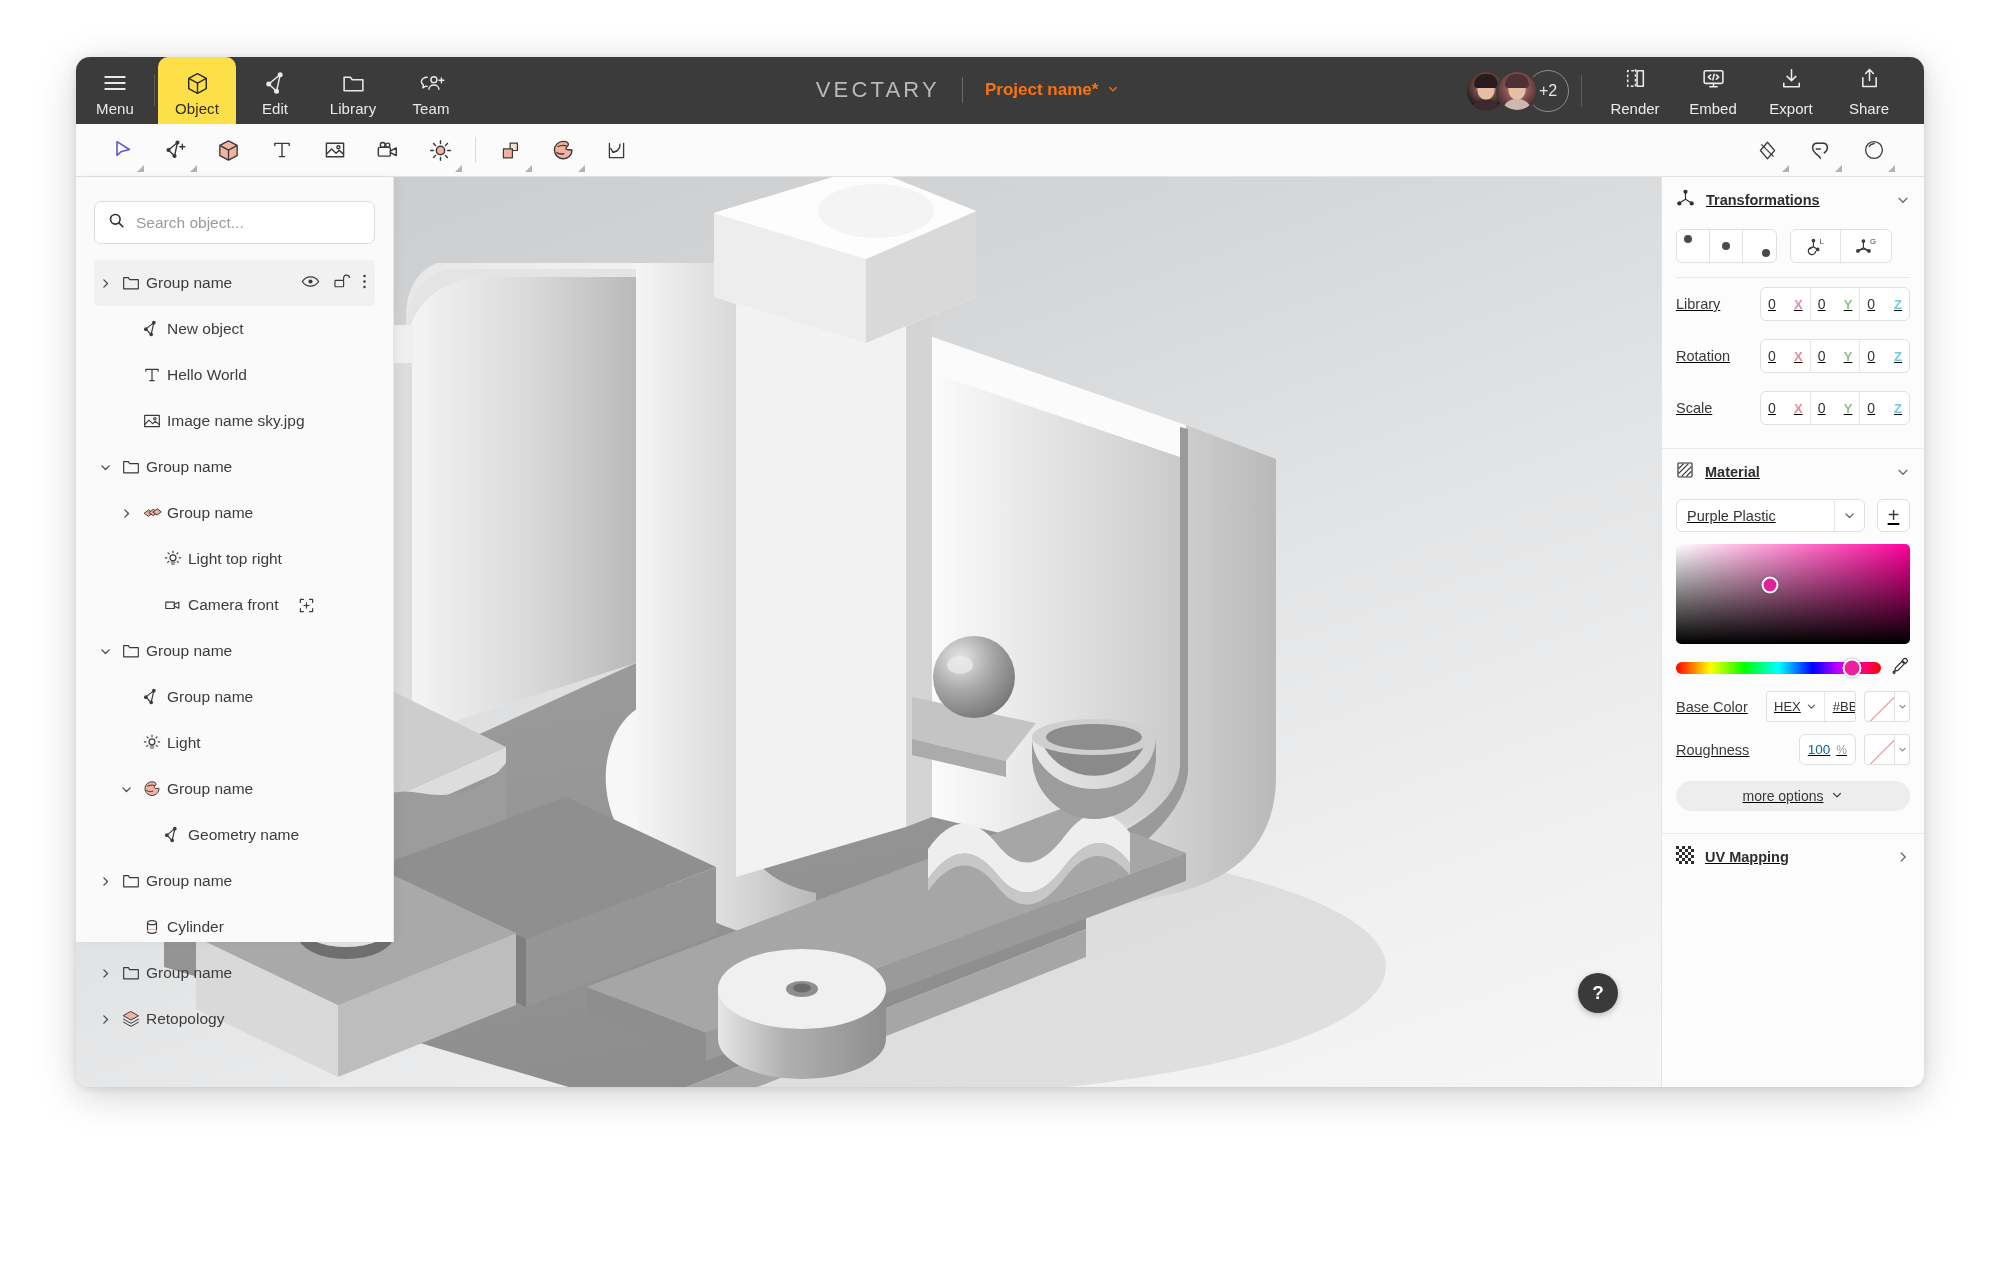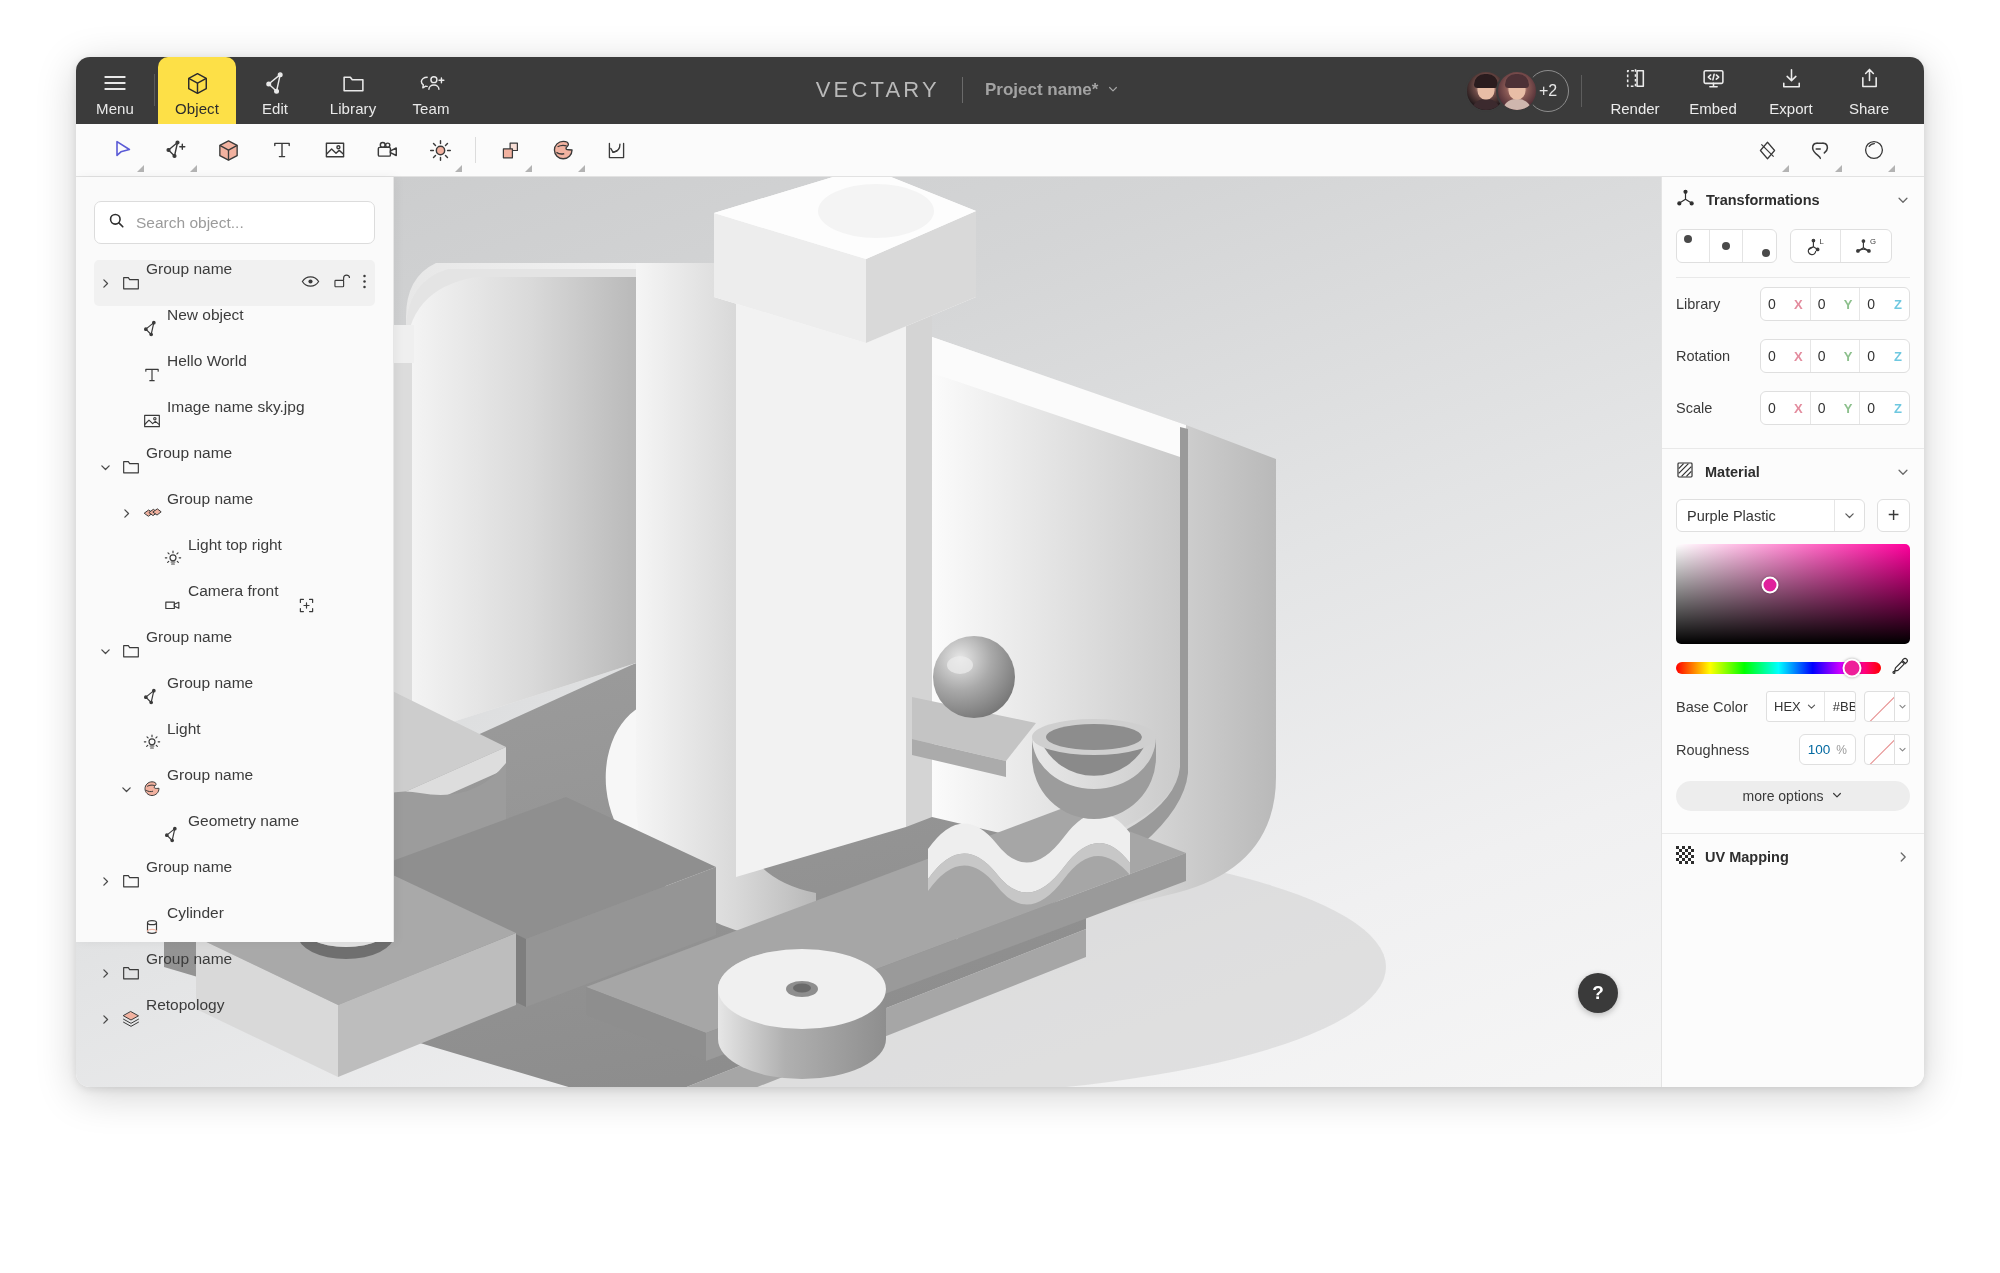--- a/index.html
+++ b/index.html
@@ -48,21 +48,21 @@
 
   #brandzone {
     flex: 1; display: flex; align-items: center; justify-content: center;
     gap: 22px; padding-bottom: 2px;
   }
   #vectary-logo {
     color: #b9b9b9; font-size: 22px; letter-spacing: 3.2px; font-weight: 400;
   }
   .brand-div { width: 1px; height: 26px; background: #6a6a6a; }
   #project-name {
-    color: #a3a3a3; font-size: 17px; font-weight: bold; display: flex;
+    color: #f97316; font-size: 17px; font-weight: bold; display: flex;
     align-items: center; gap: 9px; cursor: pointer;
   }
 
   #people { display: flex; align-items: center; padding-right: 6px; }
   .avatar {
     width: 42px; height: 42px; border-radius: 50%;
     border: 2px solid #3b3b3b; margin-left: -11px; overflow: hidden;
     position: relative;
   }
   .avatar:first-child { margin-left: 0; }
@@ -155,36 +155,37 @@
     padding: 0 13px; gap: 11px; margin-bottom: 16px;
   }
   #search-input {
     border: 0; outline: 0; background: transparent;
     font-size: 15.5px; color: #3b3b3b; width: 100%;
     font-family: "Liberation Sans", sans-serif;
   }
   #search-input::placeholder { color: #9b9b9b; }
 
   .tree-row {
-    height: 46px; display: flex; 
+    height: 46px; display: flex; align-items: center;
     cursor: pointer; border-radius: 5px; padding-right: 4px;
   }
   .tree-row.hovered { background: #f1f1f1; }
   .tw-caret { width: 22px; display: flex; align-items: center; justify-content: center; color: #4a4a4a; }
   .tw-icon { width: 30px; display: flex; align-items: center; justify-content: center; }
   .tw-label { font-size: 15.5px; color: #3c3c3c; white-space: nowrap; }
   .tw-actions { margin-left: auto; display: flex; align-items: center; gap: 12px; padding-right: 4px; }
   .tw-inline { margin-left: 20px; display: flex; align-items: center; }
 
   
   #proppanel {
     position: absolute; right: 0; top: 120px;
     width: 263px; height: 910px;
     background: #fcfcfc;
     border-left: 1px solid #e4e4e4;
+    text-decoration: underline;
   }
   .sect-head {
     height: 46px; display: flex; align-items: center;
     padding: 0 14px; gap: 11px; cursor: pointer;
   }
   .sect-title { font-size: 14.5px; font-weight: bold; color: #2e2e2e; }
   .sect-chev { margin-left: auto; color: #6a6a6a; display: flex; }
 
   .mode-row { display: flex; align-items: center; padding: 6px 14px 10px 14px; gap: 13px; }
   .seg-group { display: flex; border: 1px solid #dfdfdf; border-radius: 6px; overflow: hidden; background: #fff; }

